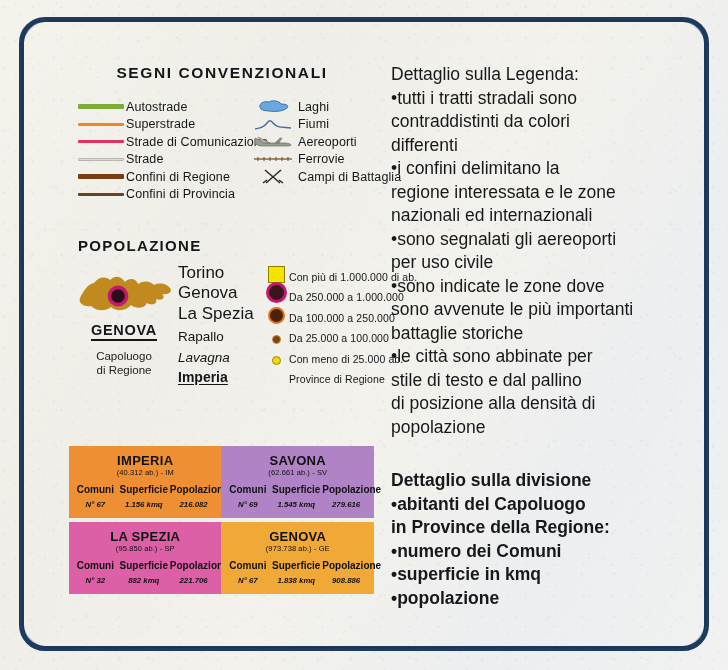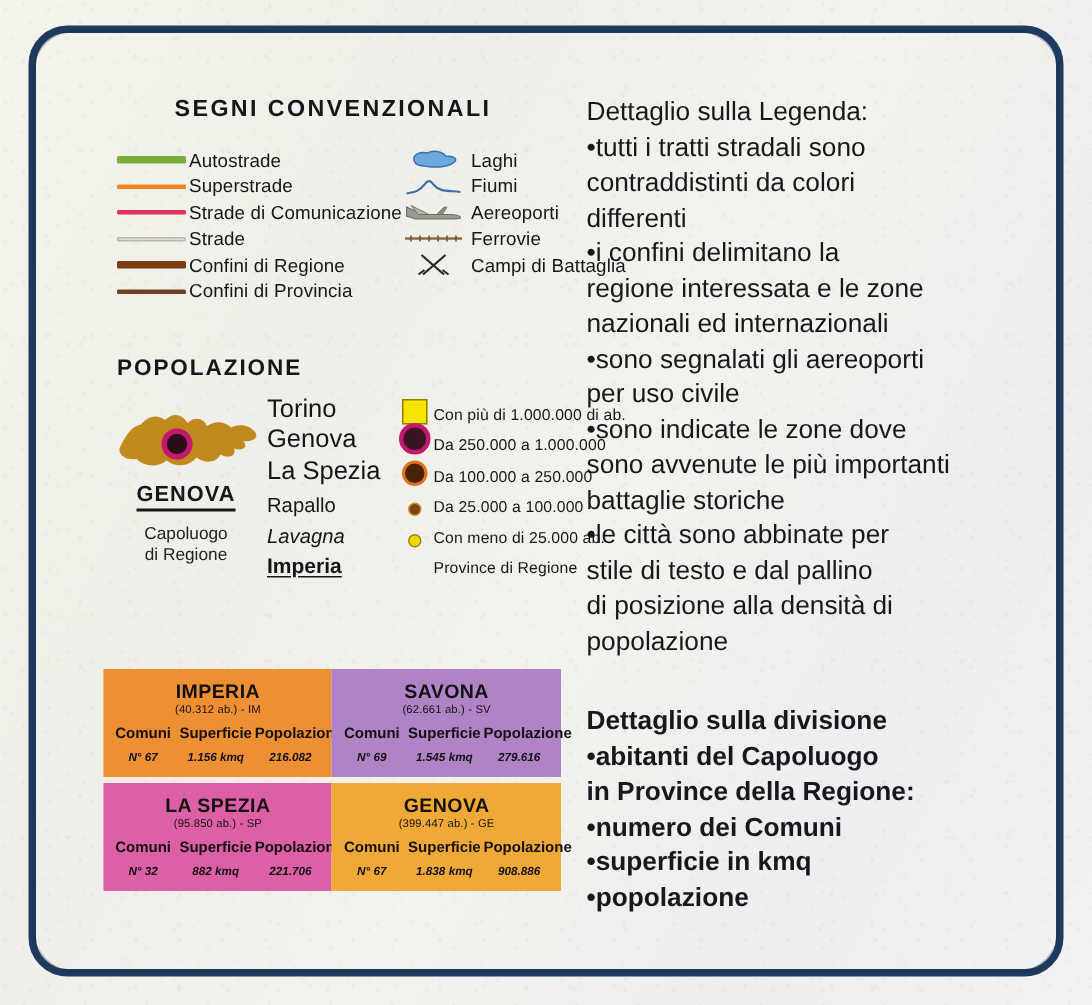--- a/index.html
+++ b/index.html
@@ -34,21 +34,21 @@
     border-radius:28px;
   }
 
   
   .left-col{position:absolute;left:62px;top:64px;width:320px;}
 
   .legend-title{
     text-align:center;font-size:15.5px;font-weight:bold;letter-spacing:1.6px;
     color:#15161a;margin:0 0 16px 0;
   }
-  .legend-grid{display:flex;gap:16px;padding-left:14px;}
+  .legend-grid{display:flex;gap:0px;padding-left:14px;}
   .legend-col{display:flex;flex-direction:column;}
   .legend-col.col-a{width:172px;}
   .legend-col.col-b{width:148px;}
   .leg-row{display:flex;align-items:center;height:17.5px;}
   .leg-swatch{width:50px;flex:0 0 50px;display:flex;align-items:center;justify-content:center;}
   .leg-line{width:46px;height:5px;border-radius:1px;}
   .leg-line.thin{height:3px;}
   .leg-label{font-size:12.5px;color:#15161a;white-space:nowrap;letter-spacing:.1px;}
   .sym{width:50px;flex:0 0 50px;display:flex;align-items:center;justify-content:center;}
 
@@ -321,21 +321,21 @@
     </div>
     <div class="prov-vals">
       <span class="pv c1">N° 32</span>
       <span class="pv c2">882 kmq</span>
       <span class="pv c3">221.706</span>
     </div>
   </div>
 
   <div class="prov-card" style="background:#f0a937">
     <div class="prov-name">GENOVA</div>
-    <div class="prov-sub">(399.447 ab.) - GE</div>
+    <div class="prov-sub">(973.738 ab.) - GE</div>
     <div class="prov-head">
       <span class="pc c1">Comuni</span>
       <span class="pc c2">Superficie</span>
       <span class="pc c3">Popolazione</span>
     </div>
     <div class="prov-vals">
       <span class="pv c1">N° 67</span>
       <span class="pv c2">1.838 kmq</span>
       <span class="pv c3">908.886</span>
     </div>

